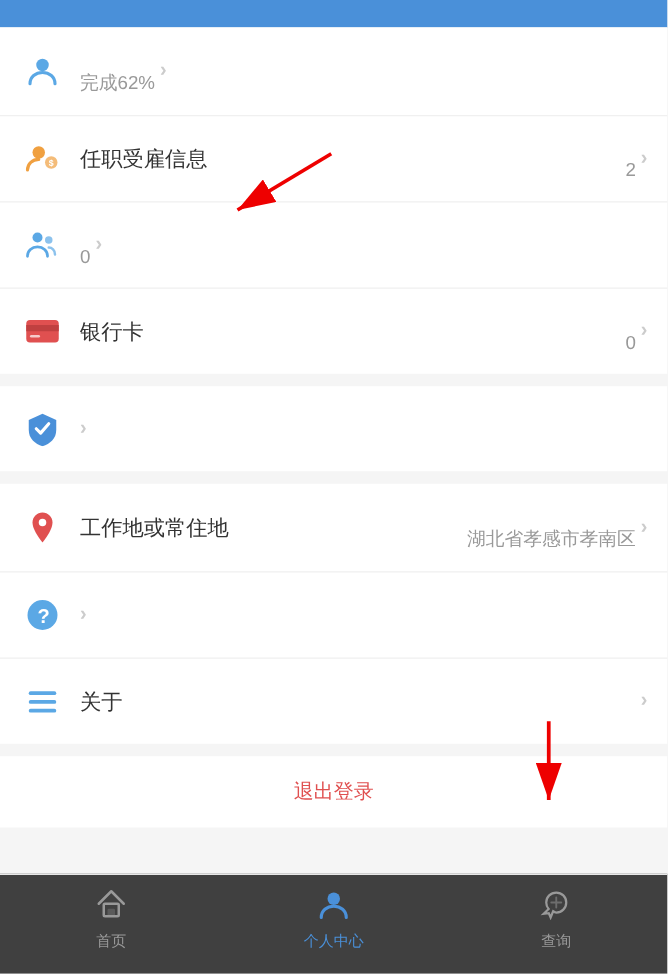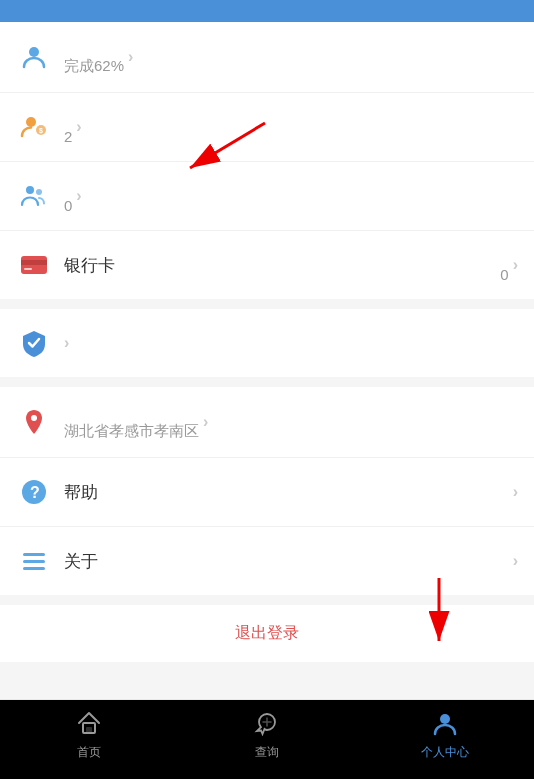--- a/index.html
+++ b/index.html
@@ -75,21 +75,21 @@
       font-weight: bold;
     }
 
     
     .bottom-nav {
       position: absolute;
       bottom: 0;
       left: 0;
       right: 0;
       height: 80px;
-      background: #000000;
+      background: #404040;
       border-top: 1px solid #e8e8e8;
       display: flex;
       align-items: center;
     }
 
     .nav-item {
       flex: 1;
       display: flex;
       flex-direction: column;
       align-items: center;
@@ -186,20 +186,21 @@
 
     <div class="menu-item">
       <div class="icon-wrap">
         <svg width="28" height="28" viewBox="0 0 28 28" fill="none">
           <circle cx="11" cy="9" r="5" fill="#f0a040"></circle>
           <path d="M2 23c0-5 4-8.5 9-8.5" stroke="#f0a040" stroke-width="2.5" fill="none" stroke-linecap="round"></path>
           <circle cx="21" cy="17" r="5" fill="#f0a040" opacity="0.7"></circle>
           <text x="19" y="20" font-size="7" fill="white" font-weight="bold">$</text>
         </svg>
       </div>
+      <span class="menu-label">任职受雇信息</span>
       <div class="menu-right">
         <span class="menu-value">2</span>
         <span class="chevron">›</span>
       </div>
     </div>
 
     <div class="menu-item">
       <div class="icon-wrap">
         <svg width="28" height="28" viewBox="0 0 28 28" fill="none">
           <circle cx="10" cy="8" r="4" fill="#5ba8e5"></circle>
@@ -247,34 +248,34 @@
 
   <div class="menu-section">
 
     <div class="menu-item">
       <div class="icon-wrap">
         <svg width="24" height="28" viewBox="0 0 24 28" fill="none">
           <path d="M12 2C7.6 2 4 5.6 4 10c0 6.6 8 16 8 16s8-9.4 8-16c0-4.4-3.6-8-8-8z" fill="#e05050"></path>
           <circle cx="12" cy="10" r="3" fill="white"></circle>
         </svg>
       </div>
+      <span class="menu-label">工作地或常住地</span>
       <div class="menu-right">
         <span class="menu-value">湖北省孝感市孝南区</span>
         <span class="chevron">›</span>
       </div>
     </div>
 
     <div class="menu-item">
       <div class="icon-wrap">
         <svg width="28" height="28" viewBox="0 0 28 28" fill="none">
           <circle cx="14" cy="14" r="12" fill="#5ba8e5"></circle>
           <text x="10" y="20" font-size="16" fill="white" font-weight="bold">?</text>
         </svg>
       </div>
-      <span class="menu-label">帮助</span>
       <div class="menu-right">
         <span class="chevron">›</span>
       </div>
     </div>
 
     <div class="menu-item">
       <div class="icon-wrap">
         <svg width="28" height="28" viewBox="0 0 28 28" fill="none">
           <rect x="3" y="6" width="22" height="3" rx="1.5" fill="#5ba8e5"></rect>
           <rect x="3" y="13" width="22" height="3" rx="1.5" fill="#5ba8e5"></rect>
@@ -304,30 +305,30 @@
         <rect x="7" y="13" width="12" height="10" rx="1" stroke="#999" stroke-width="2" fill="none"></rect>
         <rect x="10" y="17" width="6" height="6" rx="1" fill="#999" opacity="0.3"></rect>
       </svg>
     </div>
     <span class="nav-label">首页</span>
   </div>
 
   <div class="nav-item">
     <div>
       <svg width="26" height="26" viewBox="0 0 26 26" fill="none">
+        <circle cx="13" cy="9" r="5" fill="#4a90d9"></circle>
+        <path d="M3 24c0-5.5 4.5-9 10-9s10 3.5 10 9" stroke="#4a90d9" stroke-width="2.5" fill="none" stroke-linecap="round"></path>
+      </svg>
+    </div>
+    <span class="nav-label active">个人中心</span>
+  </div>
+
+  <div class="nav-item">
+    <div>
+      <svg width="26" height="26" viewBox="0 0 26 26" fill="none">
         <path d="M13 4C8.6 4 5 7.4 5 12c0 2 .7 3.8 1.9 5.2L3 21l4-0.5 1.5 3.5 2-5C11.3 19.6 12.1 20 13 20c4.4 0 8-3.4 8-8s-3.6-8-8-8z" stroke="#999" stroke-width="1.8" fill="none"></path>
         <path d="M9 12h8M13 8v8" stroke="#999" stroke-width="1.5" stroke-linecap="round" opacity="0.5"></path>
       </svg>
     </div>
     <span class="nav-label">查询</span>
   </div>
 
-  <div class="nav-item">
-    <div>
-      <svg width="26" height="26" viewBox="0 0 26 26" fill="none">
-        <circle cx="13" cy="9" r="5" fill="#4a90d9"></circle>
-        <path d="M3 24c0-5.5 4.5-9 10-9s10 3.5 10 9" stroke="#4a90d9" stroke-width="2.5" fill="none" stroke-linecap="round"></path>
-      </svg>
-    </div>
-    <span class="nav-label active">个人中心</span>
-  </div>
-
 </div>
 
 </body></html>

